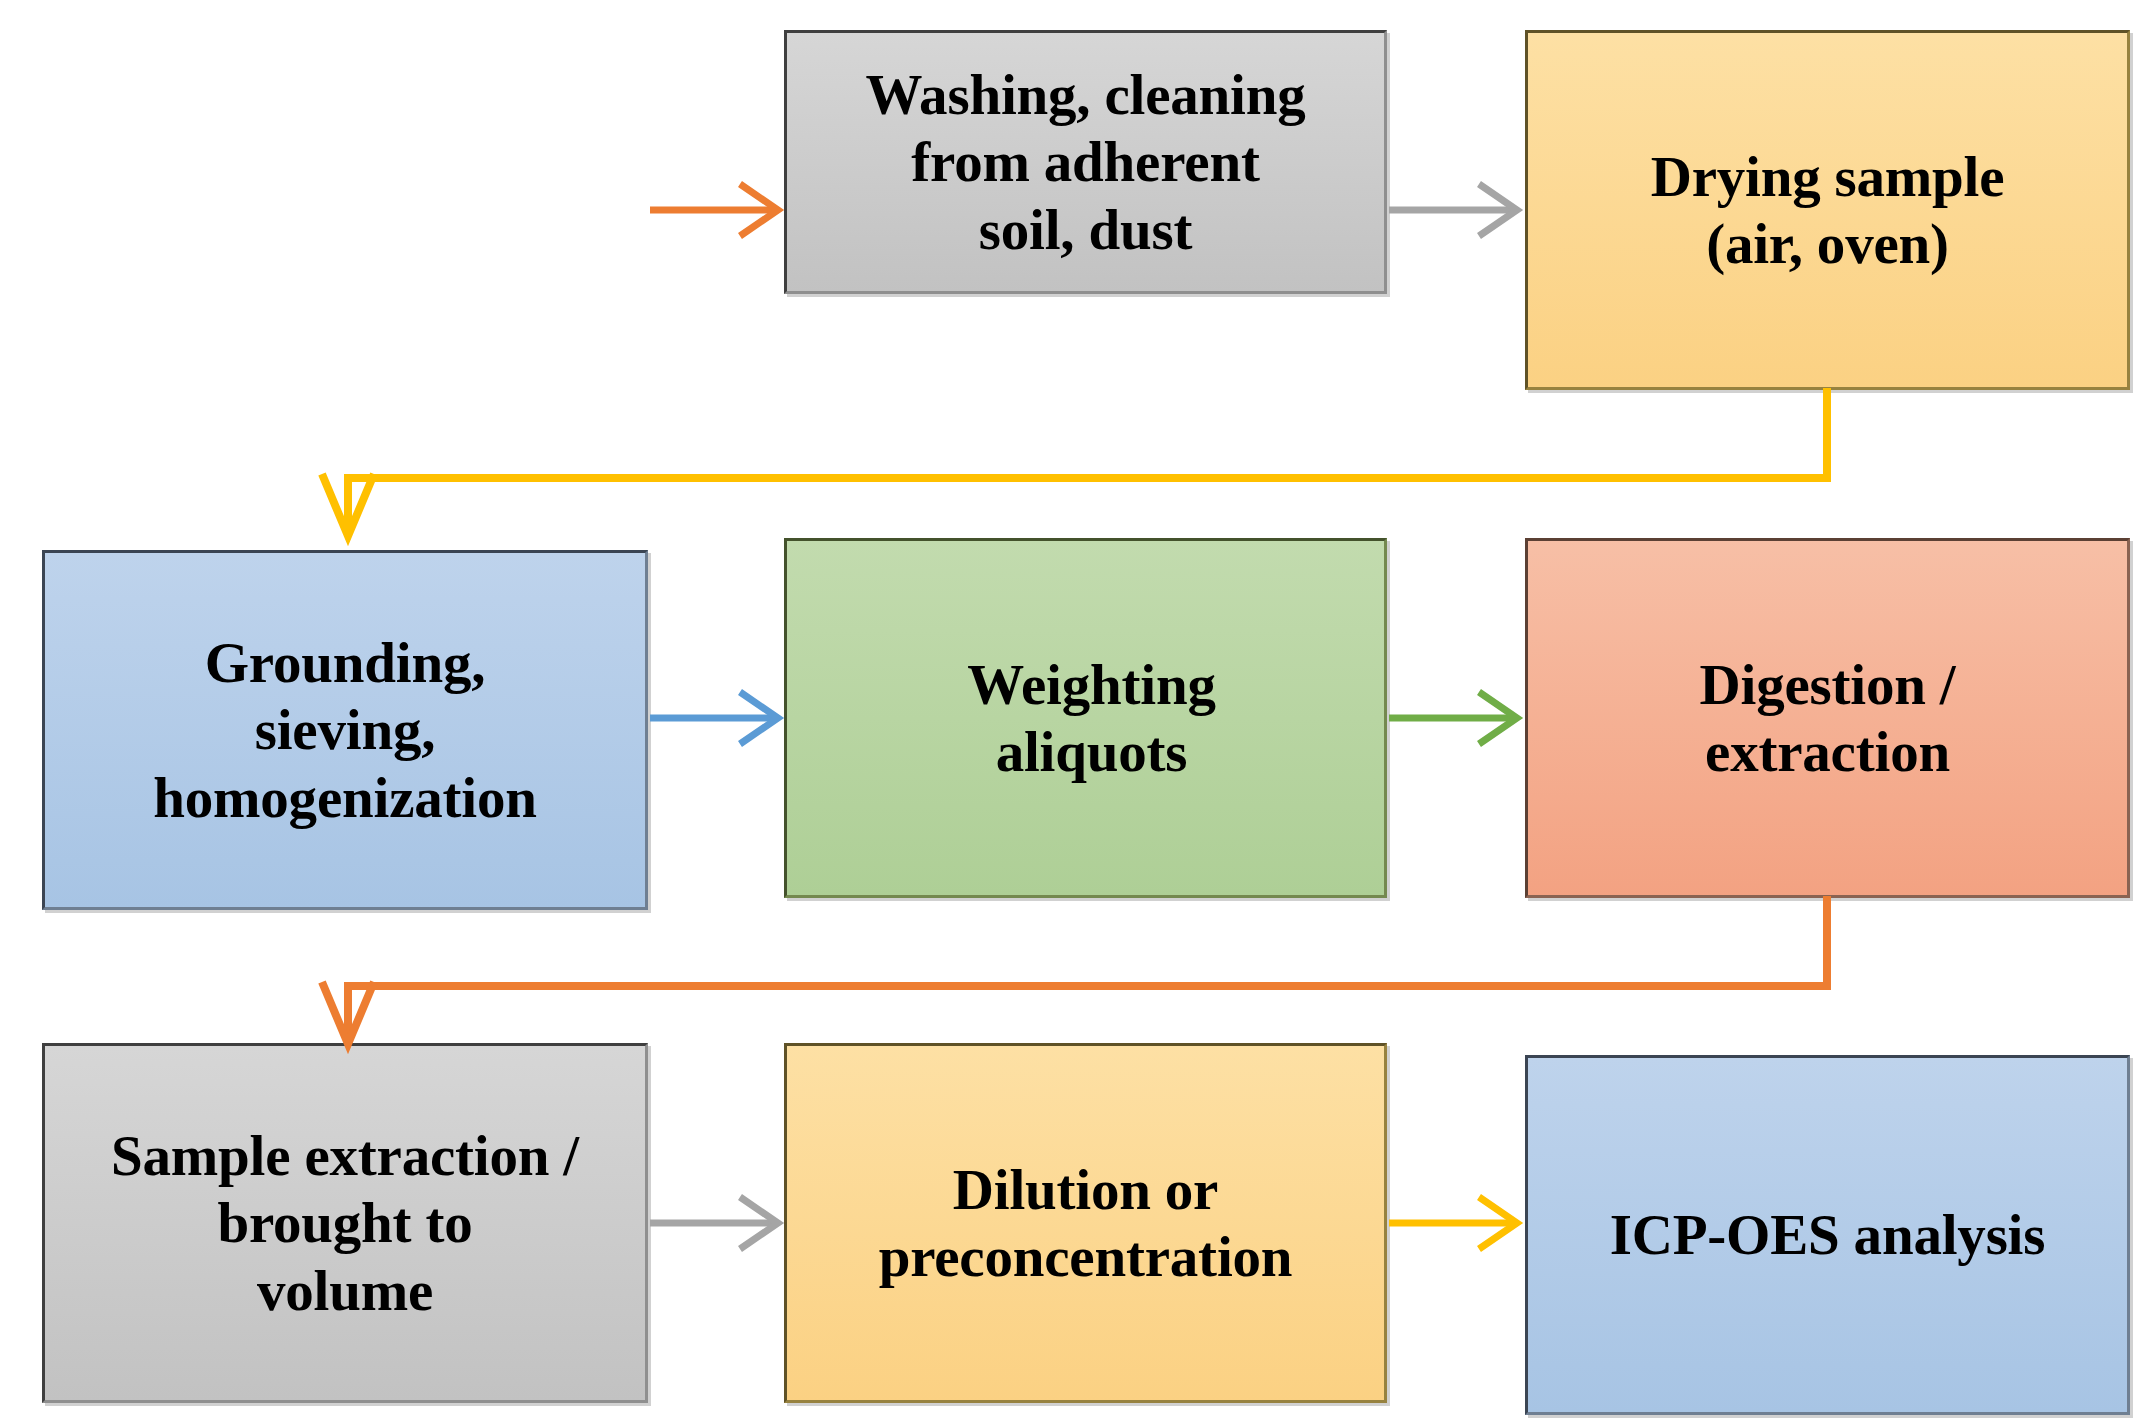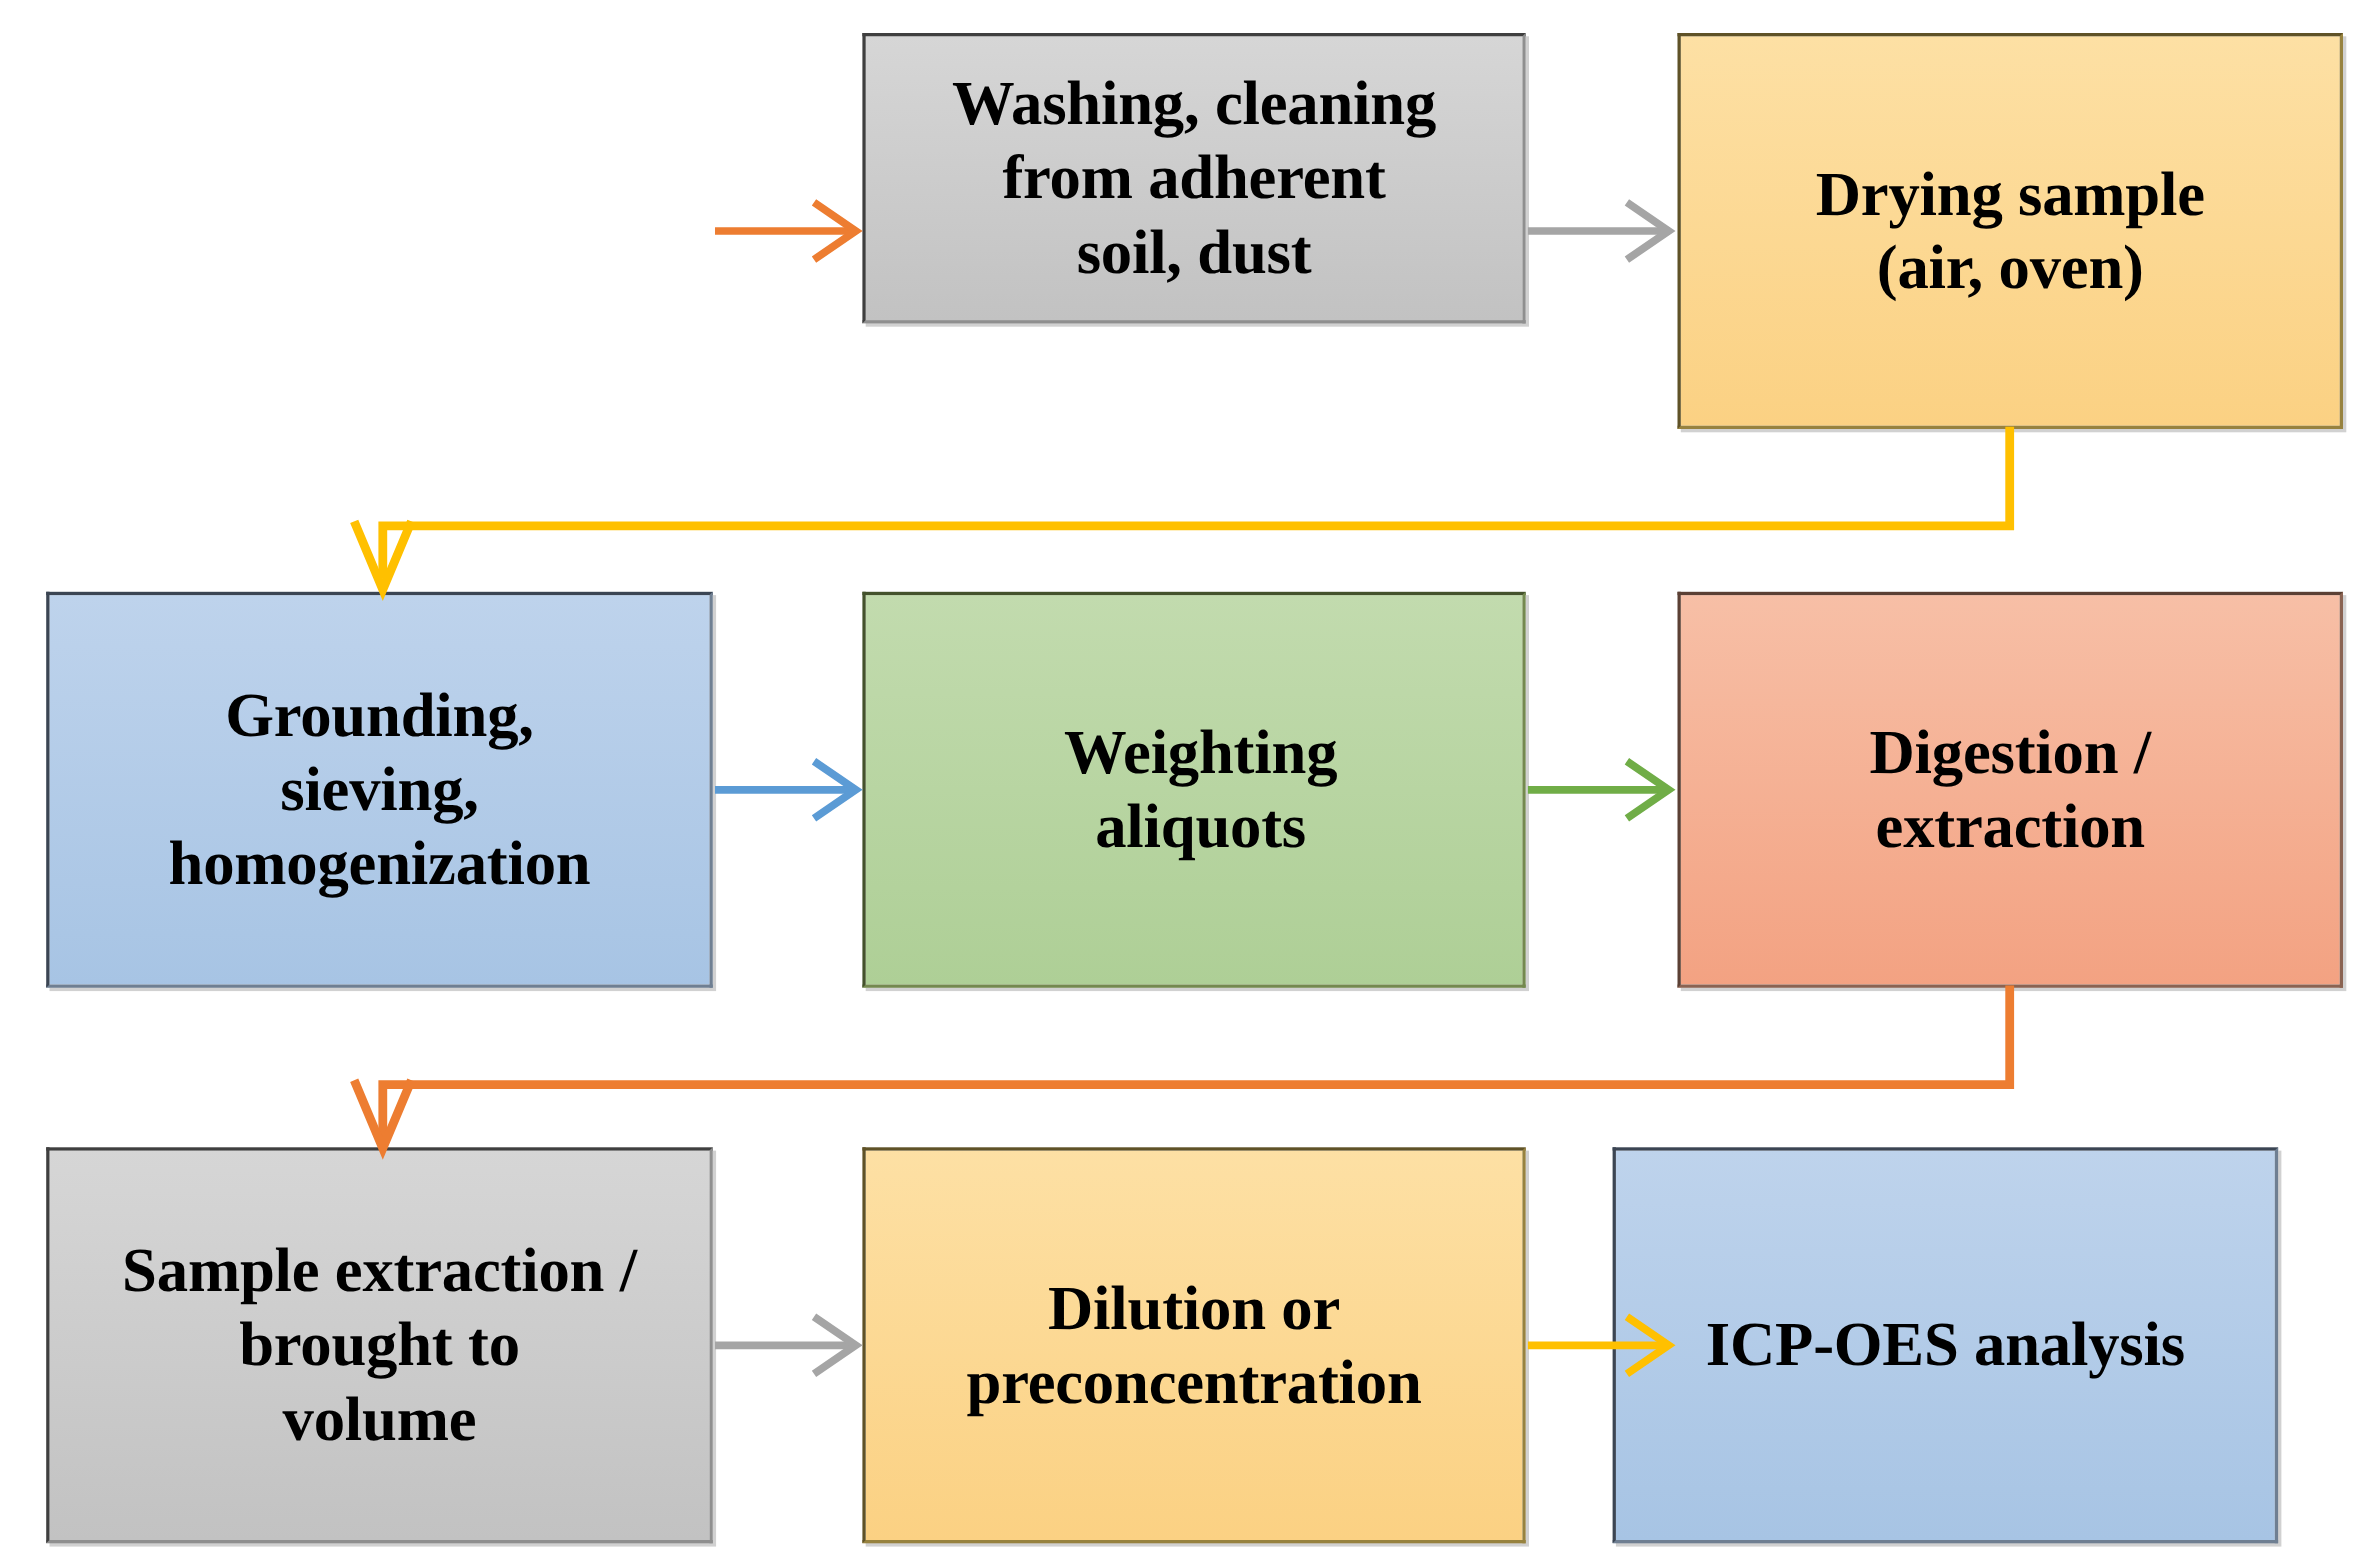--- a/index.html
+++ b/index.html
@@ -39,21 +39,21 @@
     color: #000000;
     letter-spacing: -0.2px;
     padding: 0 14px;
     white-space: pre-line;
   }
 
   
   .fill-salmon  { background: linear-gradient(180deg,#f7bfa6 0%, #f3a282 100%); border-color:#8a6352; border-top-color:#5b4034; border-left-color:#5b4034; }
   .fill-gray    { background: linear-gradient(180deg,#d6d6d6 0%, #c2c2c2 100%); border-color:#8f8f8f; border-top-color:#3f3f3f; border-left-color:#3f3f3f; }
   .fill-amber   { background: linear-gradient(180deg,#fde0a4 0%, #fbd183 100%); border-color:#97823f; border-top-color:#5f5227; border-left-color:#5f5227; }
-  .fill-blue    { background: linear-gradient(180deg,#bed3ec 0%, #a7c4e4 100%); border-color:#6f7f92; border-top-color:#3b4553; border-left-color:#3b4553; }
+  .fill-blue    { background: linear-gradient(180deg,#bed3ec 0%, #a7c4e4 100%); border-color:#6f7f92; border-top-color:#3b4553; border-left-color:#3b4553;margin-top:12px; }
   .fill-green   { background: linear-gradient(180deg,#c2dbae 0%, #aecf96 100%); border-color:#74894f; border-top-color:#44522c; border-left-color:#44522c;padding-left:12px; }
 
   
   .connector {
     position: absolute;
     pointer-events: none;
   }
   .connector svg { display: block; overflow: visible; }
 </style>
 </head>
@@ -93,21 +93,21 @@
     <span class="label">Sample extraction /
 brought to
 volume</span>
   </div>
 
   <div class="node fill-amber" style="left:784px; top:1043px; width:603px; height:360px;">
     <span class="label">Dilution or
 preconcentration</span>
   </div>
 
-  <div class="node fill-blue" style="left:1466px; top:1043px; width:605px; height:360px;">
+  <div class="node fill-blue" style="left:1525px; top:1043px; width:605px; height:360px;">
     <span class="label">ICP-OES analysis</span>
   </div>
 
   <div class="connector" style="left:648px; top:170px; width:140px; height:80px;">
     <svg width="140" height="80" viewBox="0 0 140 80">
       <path d="M2,40 L126,40" stroke="#ed7d31" stroke-width="7" fill="none"></path>
       <path d="M92,14 L130,40 L92,66" stroke="#ed7d31" stroke-width="7" fill="none" stroke-linecap="butt" stroke-linejoin="miter"></path>
     </svg>
   </div>
 

